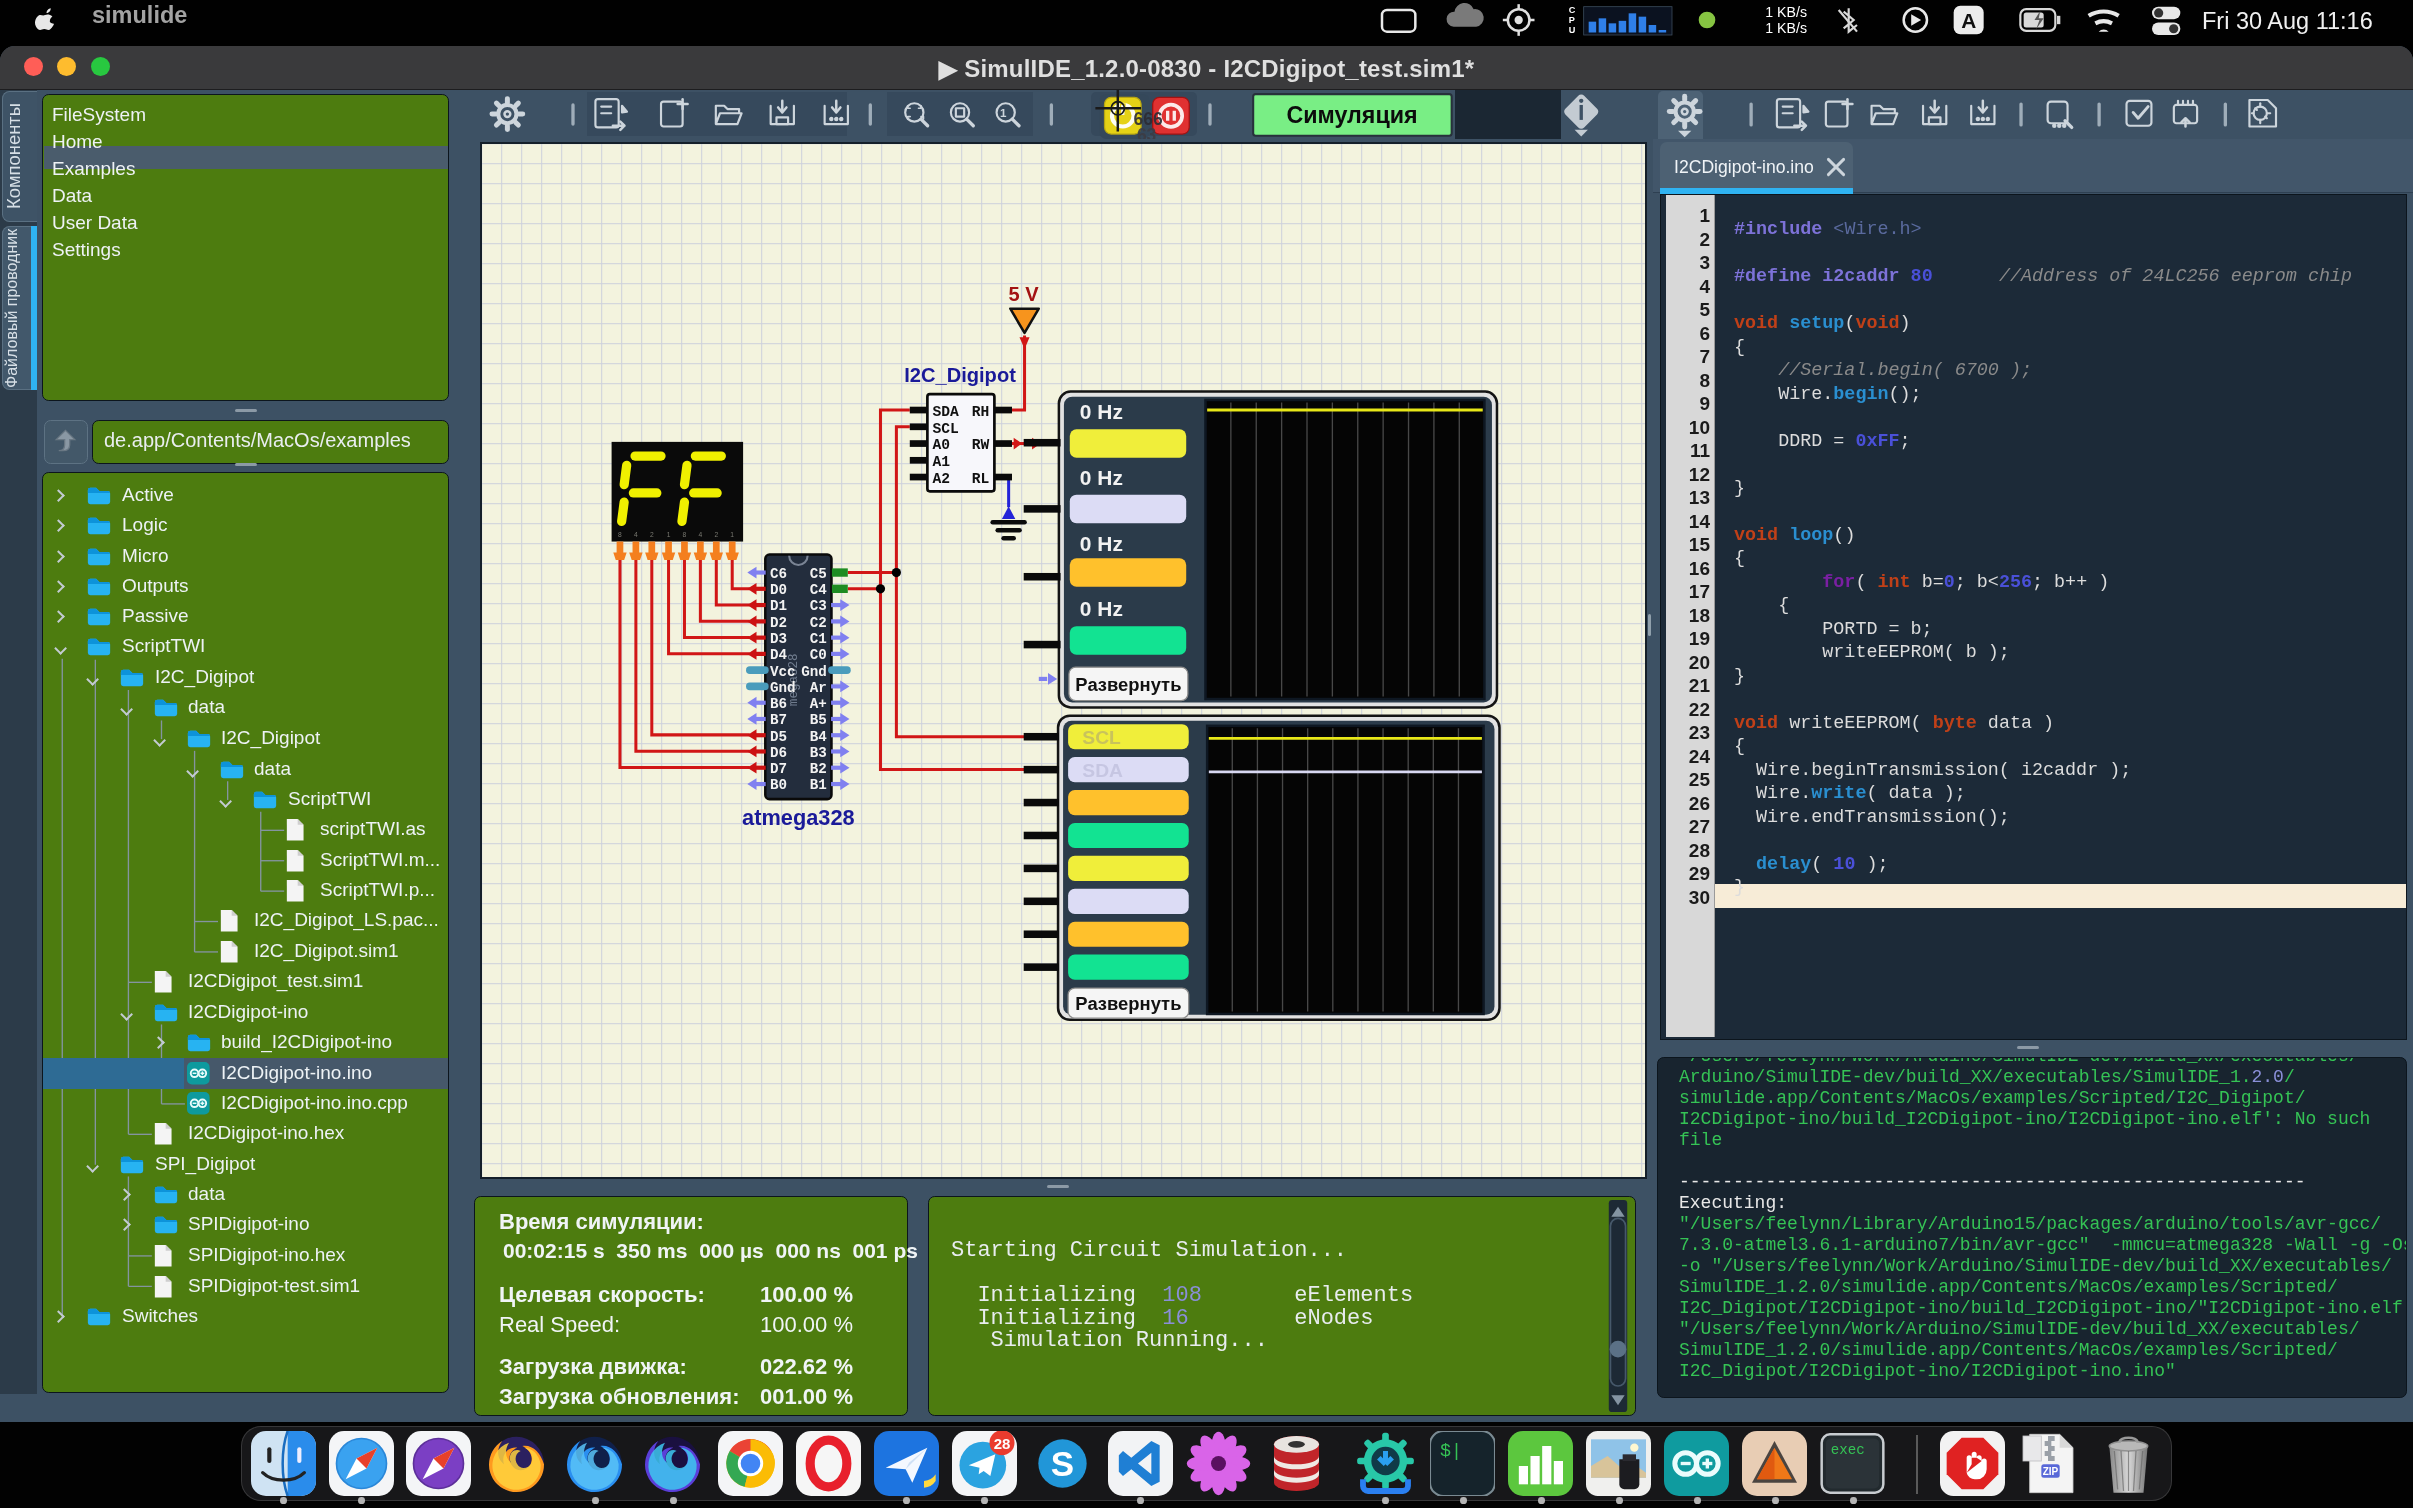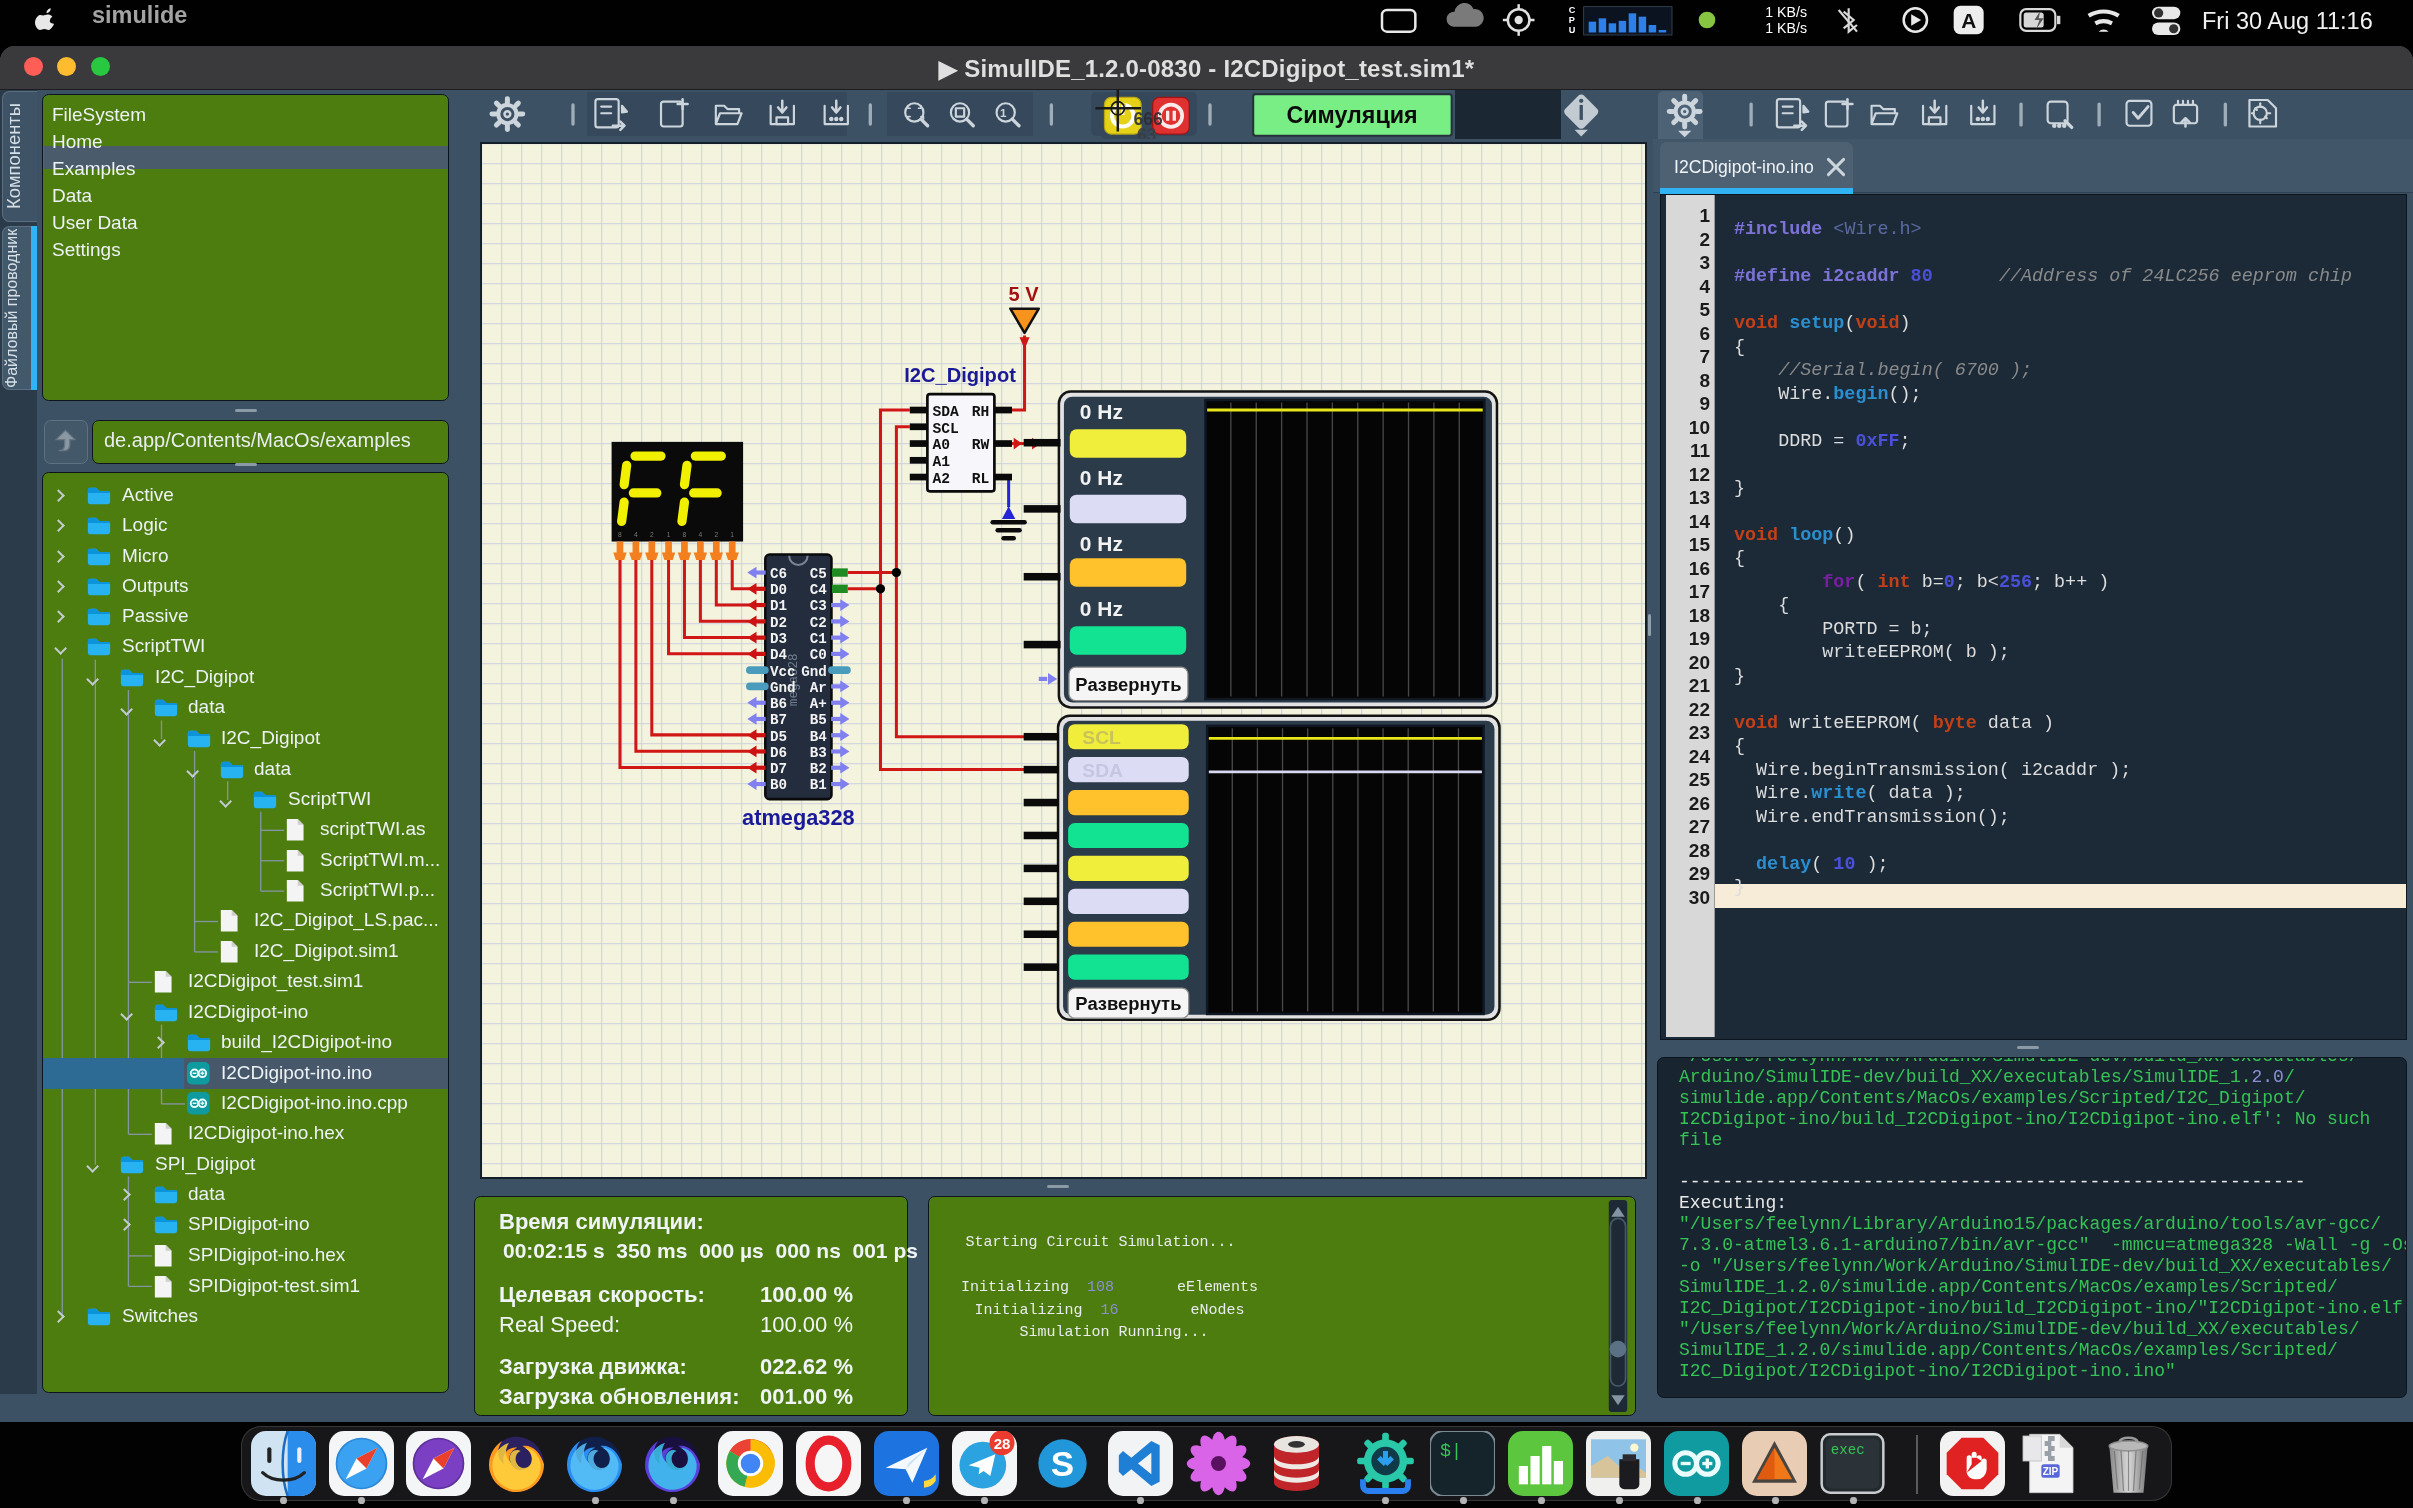--- a/index.html
+++ b/index.html
@@ -922,21 +922,21 @@
 <div class="abs splith" style="left:1047px;top:1185px;"></div>
 <div class="abs" style="left:1648px;top:614px;width:3.4px;height:22px;background:#90a0ac;border-radius:1.7px;"></div>
 <div class="abs panel" id="statp" style="left:474px;top:1196px;width:434px;height:220px;border-radius:6.7px;"></div>
 <div class="abs" style="left:499px;top:1209px;width:419px;font-size:22px;font-weight:bold;color:#f0f4f6;">Время симуляции:</div>
 <div class="abs" style="left:503px;top:1239px;width:419px;font-size:21px;font-weight:bold;color:#f0f4f6;">00:02:15&nbsp;s&nbsp;&nbsp;350&nbsp;ms&nbsp;&nbsp;000&nbsp;µs&nbsp;&nbsp;000&nbsp;ns&nbsp;&nbsp;001&nbsp;ps</div>
 <div class="abs" style="left:499px;top:1282px;width:402px;font-size:22px;font-weight:bold;color:#f0f4f6;">Целевая скорость:<span style="position:absolute;left:261px;">100.00 %</span></div>
 <div class="abs" style="left:499px;top:1312px;width:402px;font-size:22px;font-weight:normal;color:#f0f4f6;">Real Speed:<span style="position:absolute;left:261px;">100.00 %</span></div>
 <div class="abs" style="left:499px;top:1354px;width:402px;font-size:22px;font-weight:bold;color:#f0f4f6;">Загрузка движка:<span style="position:absolute;left:261px;">022.62 %</span></div>
 <div class="abs" style="left:499px;top:1384px;width:402px;font-size:22px;font-weight:bold;color:#f0f4f6;">Загрузка обновления:<span style="position:absolute;left:261px;">001.00 %</span></div>
 <div class="abs panel" id="msgp" style="left:928px;top:1196px;width:708px;height:220px;border-radius:6.7px;"></div>
-<pre class="abs mono" style="left:943px;top:1232px;margin:0;font-size:15px;line-height:22.5px;color:#e8ecef;text-align:center;">Starting Circuit Simulation...
+<pre class="abs mono" style="left:943px;top:1232px;margin:8px;font-size:22px;line-height:22.5px;color:#e8ecef;">Starting Circuit Simulation...
 
   Initializing  <lv>108</lv>       eElements
   Initializing  <lv>16</lv>        eNodes
    Simulation Running...</pre>
 <svg class="abs" style="left:1607px;top:1200px" width="22" height="212" viewBox="0 0 26 253">
 <rect x="2" y="0" width="22" height="253" rx="4" fill="#1d2935"></rect>
 <path d="M13 8 l8 12 h-16z" fill="#8494a2"></path>
 <path d="M13 245 l8 -12 h-16z" fill="#8494a2"></path>
 <rect x="4" y="22" width="18" height="200" rx="9" fill="none" stroke="#46586a" stroke-width="2"></rect>
 <circle cx="13" cy="178" r="10" fill="#5b7186"></circle>

